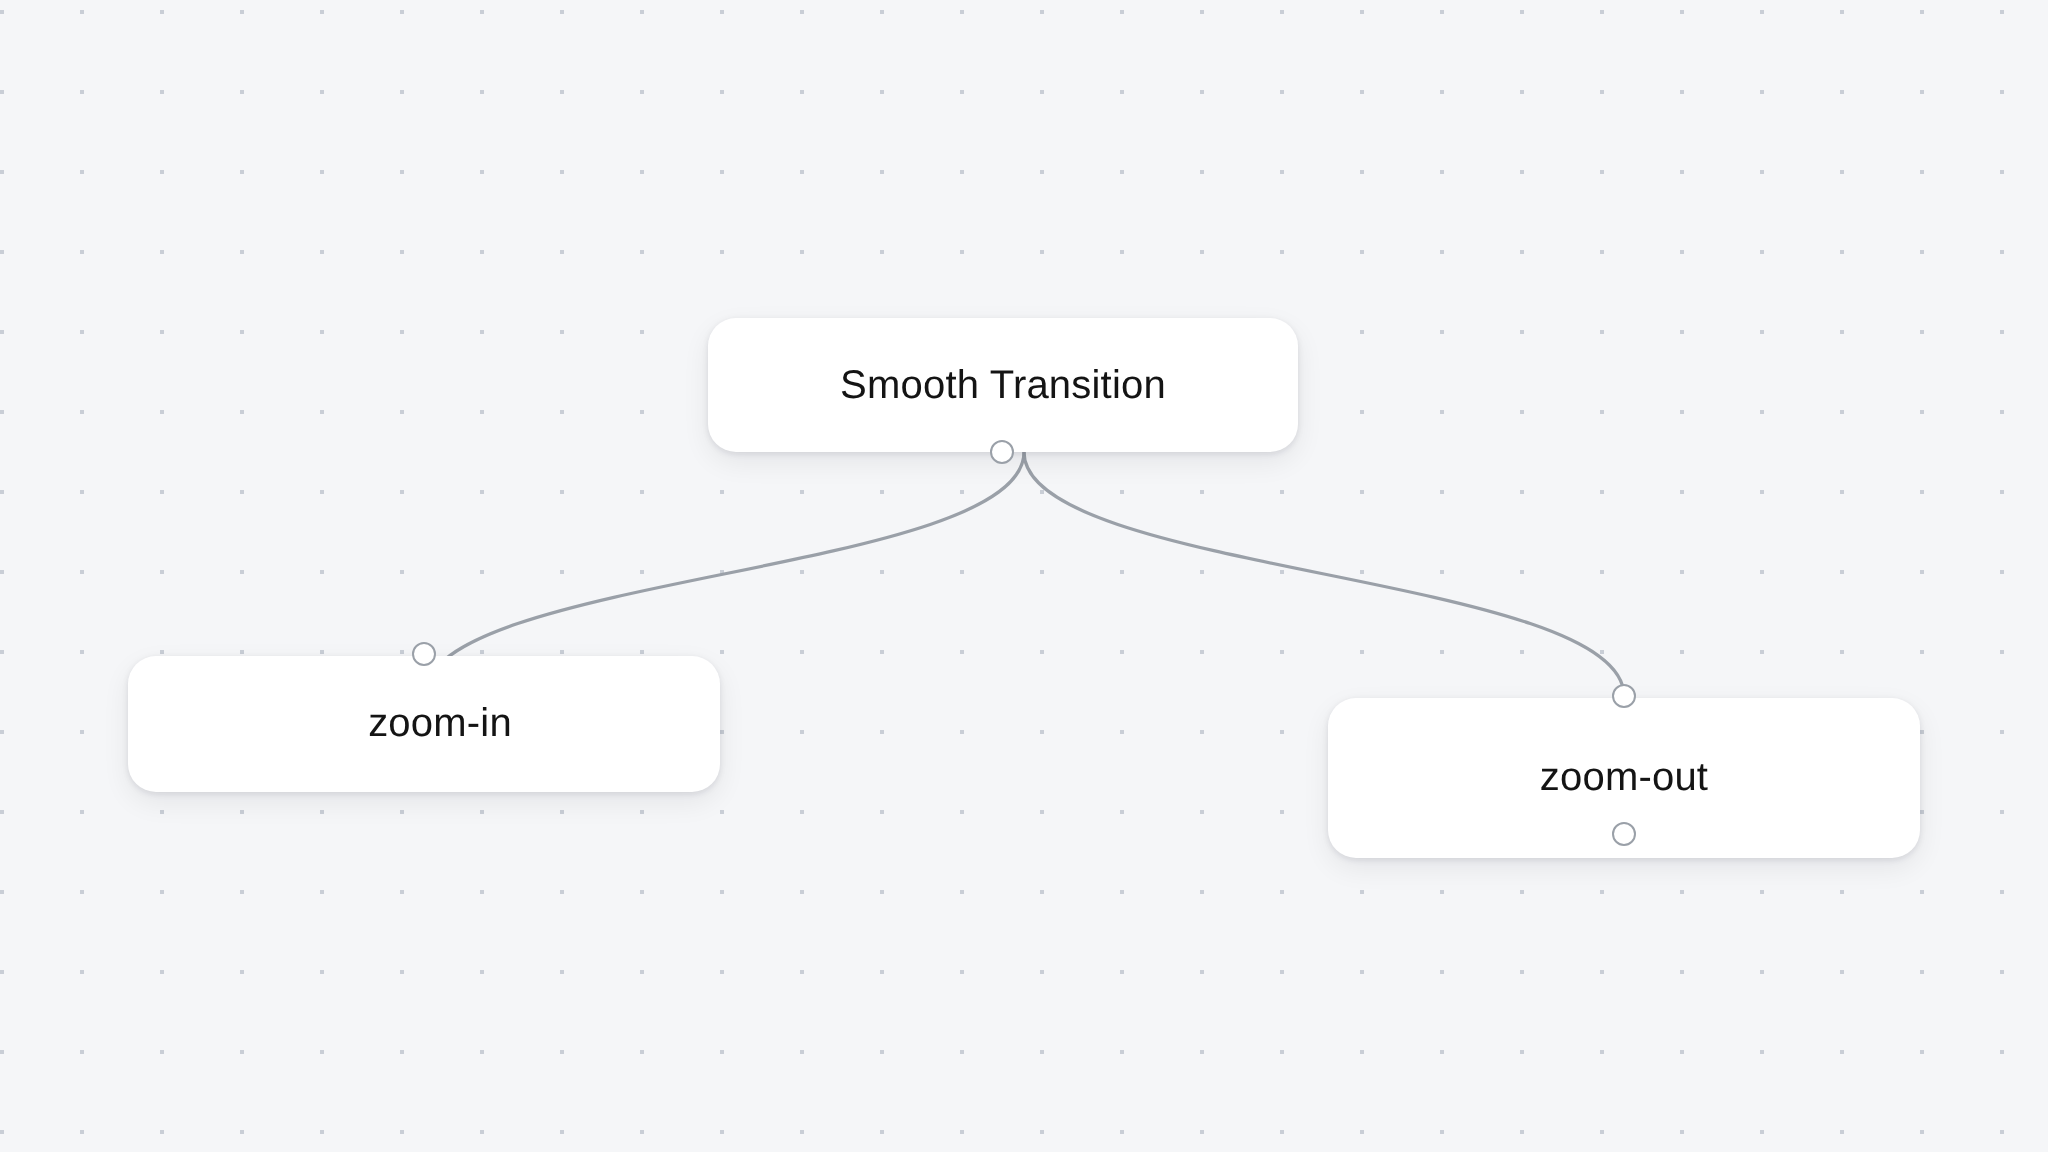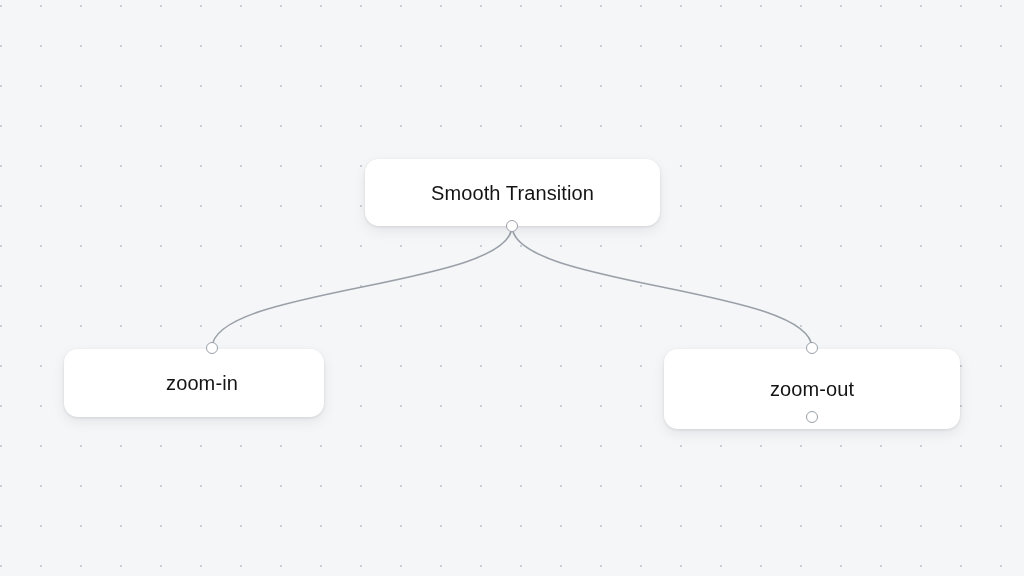--- a/index.html
+++ b/index.html
@@ -59,34 +59,34 @@
     position: absolute;
     width: 12px;
     height: 12px;
     box-sizing: border-box;
     border-radius: 50%;
     background: #ffffff;
     border: 1.4px solid #9aa0a8;
   }
 
   #node-root {
-    left: 365px;
+    left: 354px;
     top: 159px;
     width: 295px;
     height: 67px;
   }
   #node-root .handle.bottom {
     left: 141px;
     top: 61px;
   }
 
   #node-zoom-in {
     left: 64px;
-    top: 349px;
-    width: 260px;
+    top: 328px;
+    width: 296px;
     height: 68px;
     padding-left: 16px;
   }
   #node-zoom-in .handle.top {
     left: 142px;
     top: -7px;
   }
 
   #node-zoom-out {
     left: 664px;

